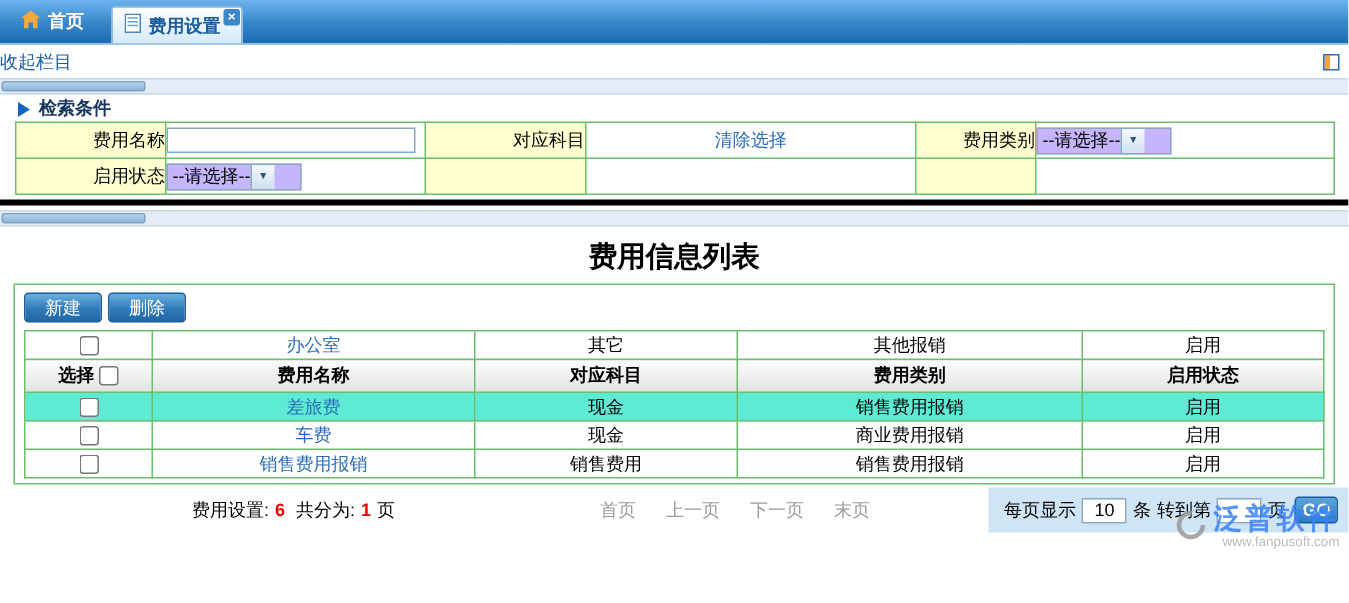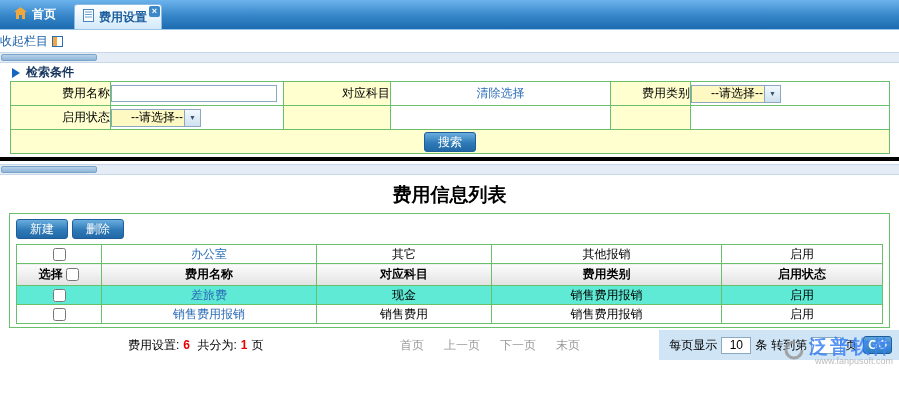--- a/index.html
+++ b/index.html
@@ -24,21 +24,21 @@
     background:linear-gradient(180deg,#ffffff 0%,#d3e9fb 100%);
     border:1px solid #8fbce2; border-bottom:none; border-radius:3px 3px 0 0;
     color:#1b5e9e; font-weight:bold;
   }
   .tab-close {
     position:absolute; top:1px; right:1px; width:11px; height:11px; line-height:10px;
     background:#3b87c8; color:#fff; font-size:9px; text-align:center; border-radius:2px; cursor:pointer;
   }
 
   
-  .toprow { height:22px; display:flex; align-items:center; justify-content:flex-start; gap:4px; padding-right:6px; background:#fff; }
+  .toprow { height:22px; display:flex; align-items:center; justify-content:space-between; gap:4px; padding-right:6px; background:#fff; }
   .collapse-link { color:#1a5fa8; cursor:pointer; }
   .panel-icon { width:11px; height:11px; border:1px solid #2b6cb8; background:linear-gradient(90deg,#f0a83c 0 40%,#fff 40%); display:inline-block; }
 
   
   .hscroll { height:11px; background:#e4edf5; border-top:1px solid #c8d8e8; border-bottom:1px solid #c8d8e8; position:relative; }
   .hscroll .thumb {
     position:absolute; left:1px; top:1px; height:7px; width:96px;
     background:linear-gradient(180deg,#b8d2ea,#8fb5d8); border:1px solid #7aa3c8; border-radius:2px;
   }
 
@@ -47,21 +47,21 @@
   .play-icon { width:0; height:0; border-left:8px solid #1464c0; border-top:5px solid transparent; border-bottom:5px solid transparent; }
   .section-title { font-weight:bold; color:#16355e; }
 
   table.form-table { margin-left:10px; width:880px; border-collapse:collapse; table-layout:fixed; }
   table.form-table td { border:1px solid #6abf6a; height:24px; padding:0; }
   td.lbl { background:#ffffd0; text-align:right; padding-right:6px; }
   td.val { background:#fff; padding-left:4px; }
   td.val.center { text-align:center; padding-left:0; }
   .link { color:#2b6cb8; cursor:pointer; text-decoration:none; }
   .txt { height:17px; width:166px; border:1px solid #8aa8c0; font-size:12px; padding:0 2px; font-family:inherit; }
-  .fake-select { display:inline-flex; align-items:center; justify-content:space-between; width:90px; height:18px; border:1px solid #8aa8c0; background:#fef9c3; cursor:pointer; padding-left:19px; }
+  .fake-select { display:inline-flex; align-items:center; width:90px; height:18px; border:1px solid #8aa8c0; background:#c4b5fd; cursor:pointer; padding-left:3px; }
   .fake-select .arrow-btn { width:16px; height:16px; border-left:1px solid #8aa8c0; background:linear-gradient(180deg,#f4f8fc,#cfe0ef); font-size:7px; color:#335577; display:flex; align-items:center; justify-content:center; }
   td.btn-row { background:#ffffd0; text-align:center; height:22px; }
 
   .btn-blue {
     display:inline-block; background:linear-gradient(180deg,#6aaede 0%,#2f7ab8 55%,#2268a6 100%);
     color:#fff; border:1px solid #1d5d9b; border-radius:3px; padding:2px 13px; font-size:12px;
     cursor:pointer; font-family:inherit; line-height:14px;
   }
 
   .black-bar { height:4px; background:#000; margin-top:3px; }
@@ -170,25 +170,20 @@
       <div class="fake-select">
         <span>--请选择--</span>
         <span class="arrow-btn">▼</span>
       </div>
     </td>
     <td class="lbl"></td>
     <td class="val"></td>
     <td class="lbl"></td>
     <td class="val"></td>
   </tr>
-  <tr>
-    <td class="btn-row" colspan="6">
-      <button class="btn-blue">搜索</button>
-    </td>
-  </tr>
 </tbody>
   </table>
 
 <div class="black-bar"></div>
 <div class="gap3"></div>
 
 <div class="hscroll">
   <div class="thumb"></div>
 </div>
 
@@ -228,20 +223,27 @@
     </tr>
     <tr class="alt">
       <td><input type="checkbox" style=""></td>
       <td class="name-cell">差旅费</td>
       <td>现金</td>
       <td>销售费用报销</td>
       <td>启用</td>
     </tr>
     <tr>
       <td><input type="checkbox" style=""></td>
+      <td class="name-cell">车费</td>
+      <td>现金</td>
+      <td>商业费用报销</td>
+      <td>启用</td>
+    </tr>
+    <tr>
+      <td><input type="checkbox" style=""></td>
       <td class="name-cell">销售费用报销</td>
       <td>销售费用</td>
       <td>销售费用报销</td>
       <td>启用</td>
     </tr>
   </tbody>
     </table>
 </div>
 
 <div class="bottom-bar">

